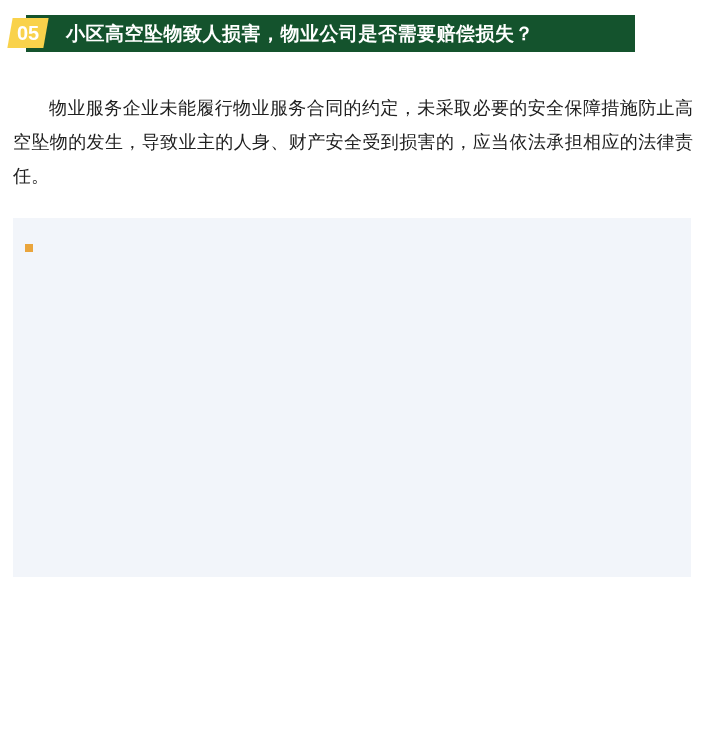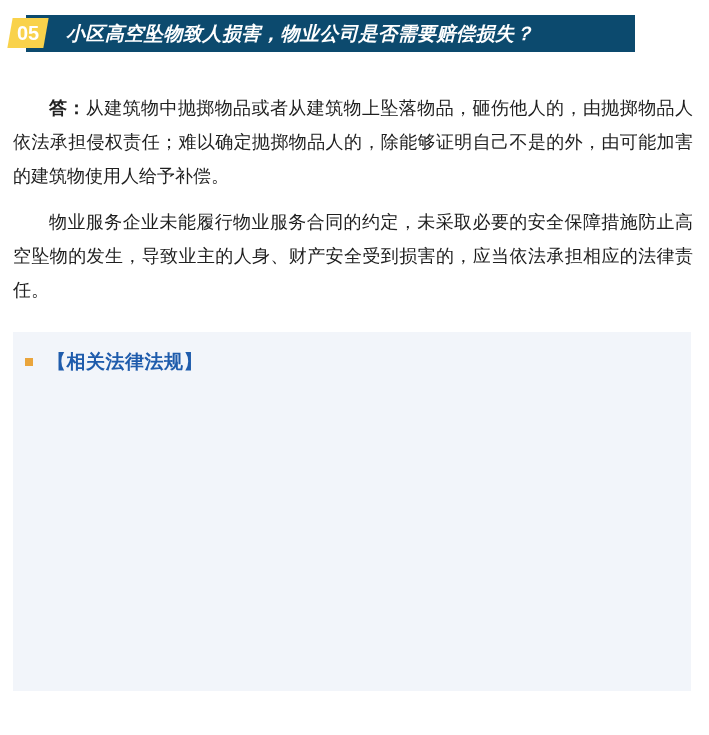--- a/index.html
+++ b/index.html
@@ -88,33 +88,31 @@
   }
   .law-para-1 { margin-top: 40px; }
   .law-para-2 { margin-top: 24px; }
 </style>
 </head>
 <body>
 
 <div class="page">
 
   <header class="header">
-    <div class="banner" style="background-color: #0c4a6e; font-style: italic;">
+    <div class="banner" style="background-color: #14532d;">
       <span class="banner-title">小区高空坠物致人损害，物业公司是否需要赔偿损失？</span>
     </div>
     <div class="badge" style="background-color: rgb(249, 210, 75);">
       <span class="badge-num">05</span>
     </div>
   </header>
 
   <section class="answer" style="color: rgb(32, 32, 32);">
-    <p class="para"><span class="answer-label">答：</span><span>从建筑物中抛掷物品或者从建筑物上坠落物品，砸伤他人的，由抛掷物品人依法承担侵权责任；难以确定抛掷物品人的，除能够证明自己不是的外，由可能加害的建筑物使用人给予补偿。</span></p>
     <p class="para">物业服务企业未能履行物业服务合同的约定，未采取必要的安全保障措施防止高空坠物的发生，导致业主的人身、财产安全受到损害的，应当依法承担相应的法律责任。</p>
   </section>
 
   <section class="law-panel" style="background-color: rgb(242, 245, 250);">
     <div class="law-heading-row">
       <span class="bullet" style="background-color: rgb(234, 165, 60);"></span>
-      <h2 class="law-heading" style="color: rgb(31, 92, 172);">【相关法律法规】</h2>
     </div>
   </section>
 
 </div>
 
 </body></html>

